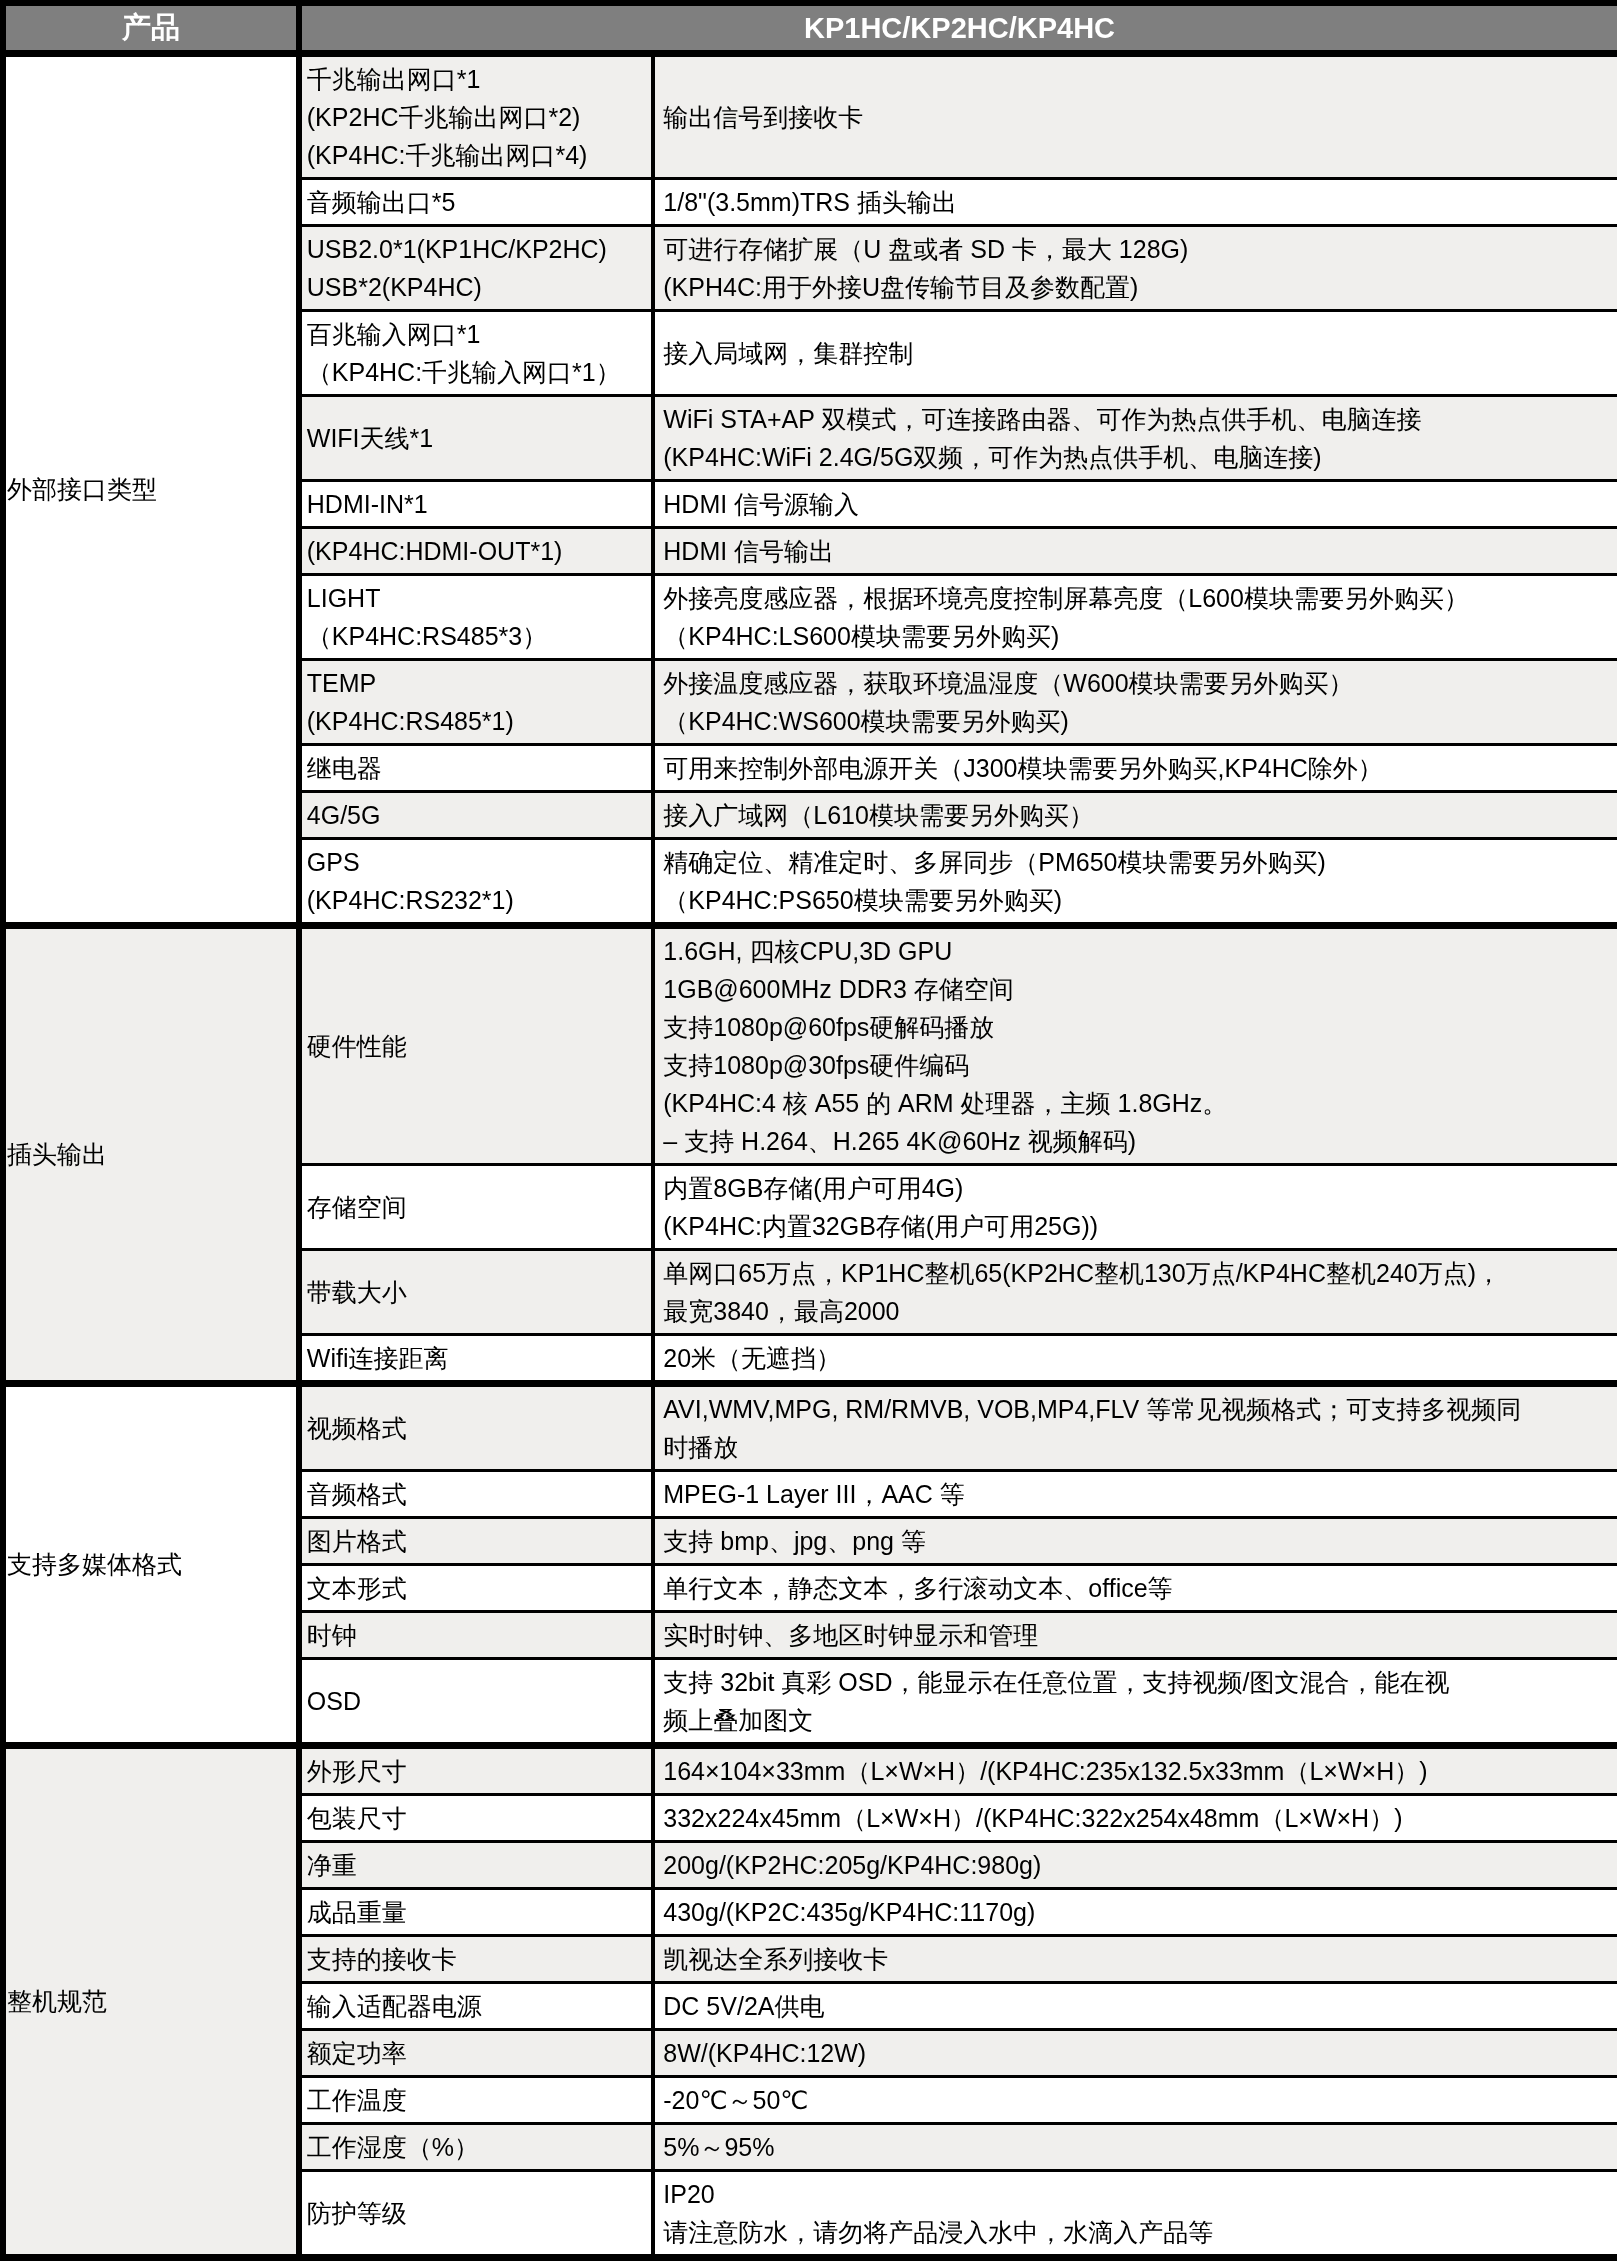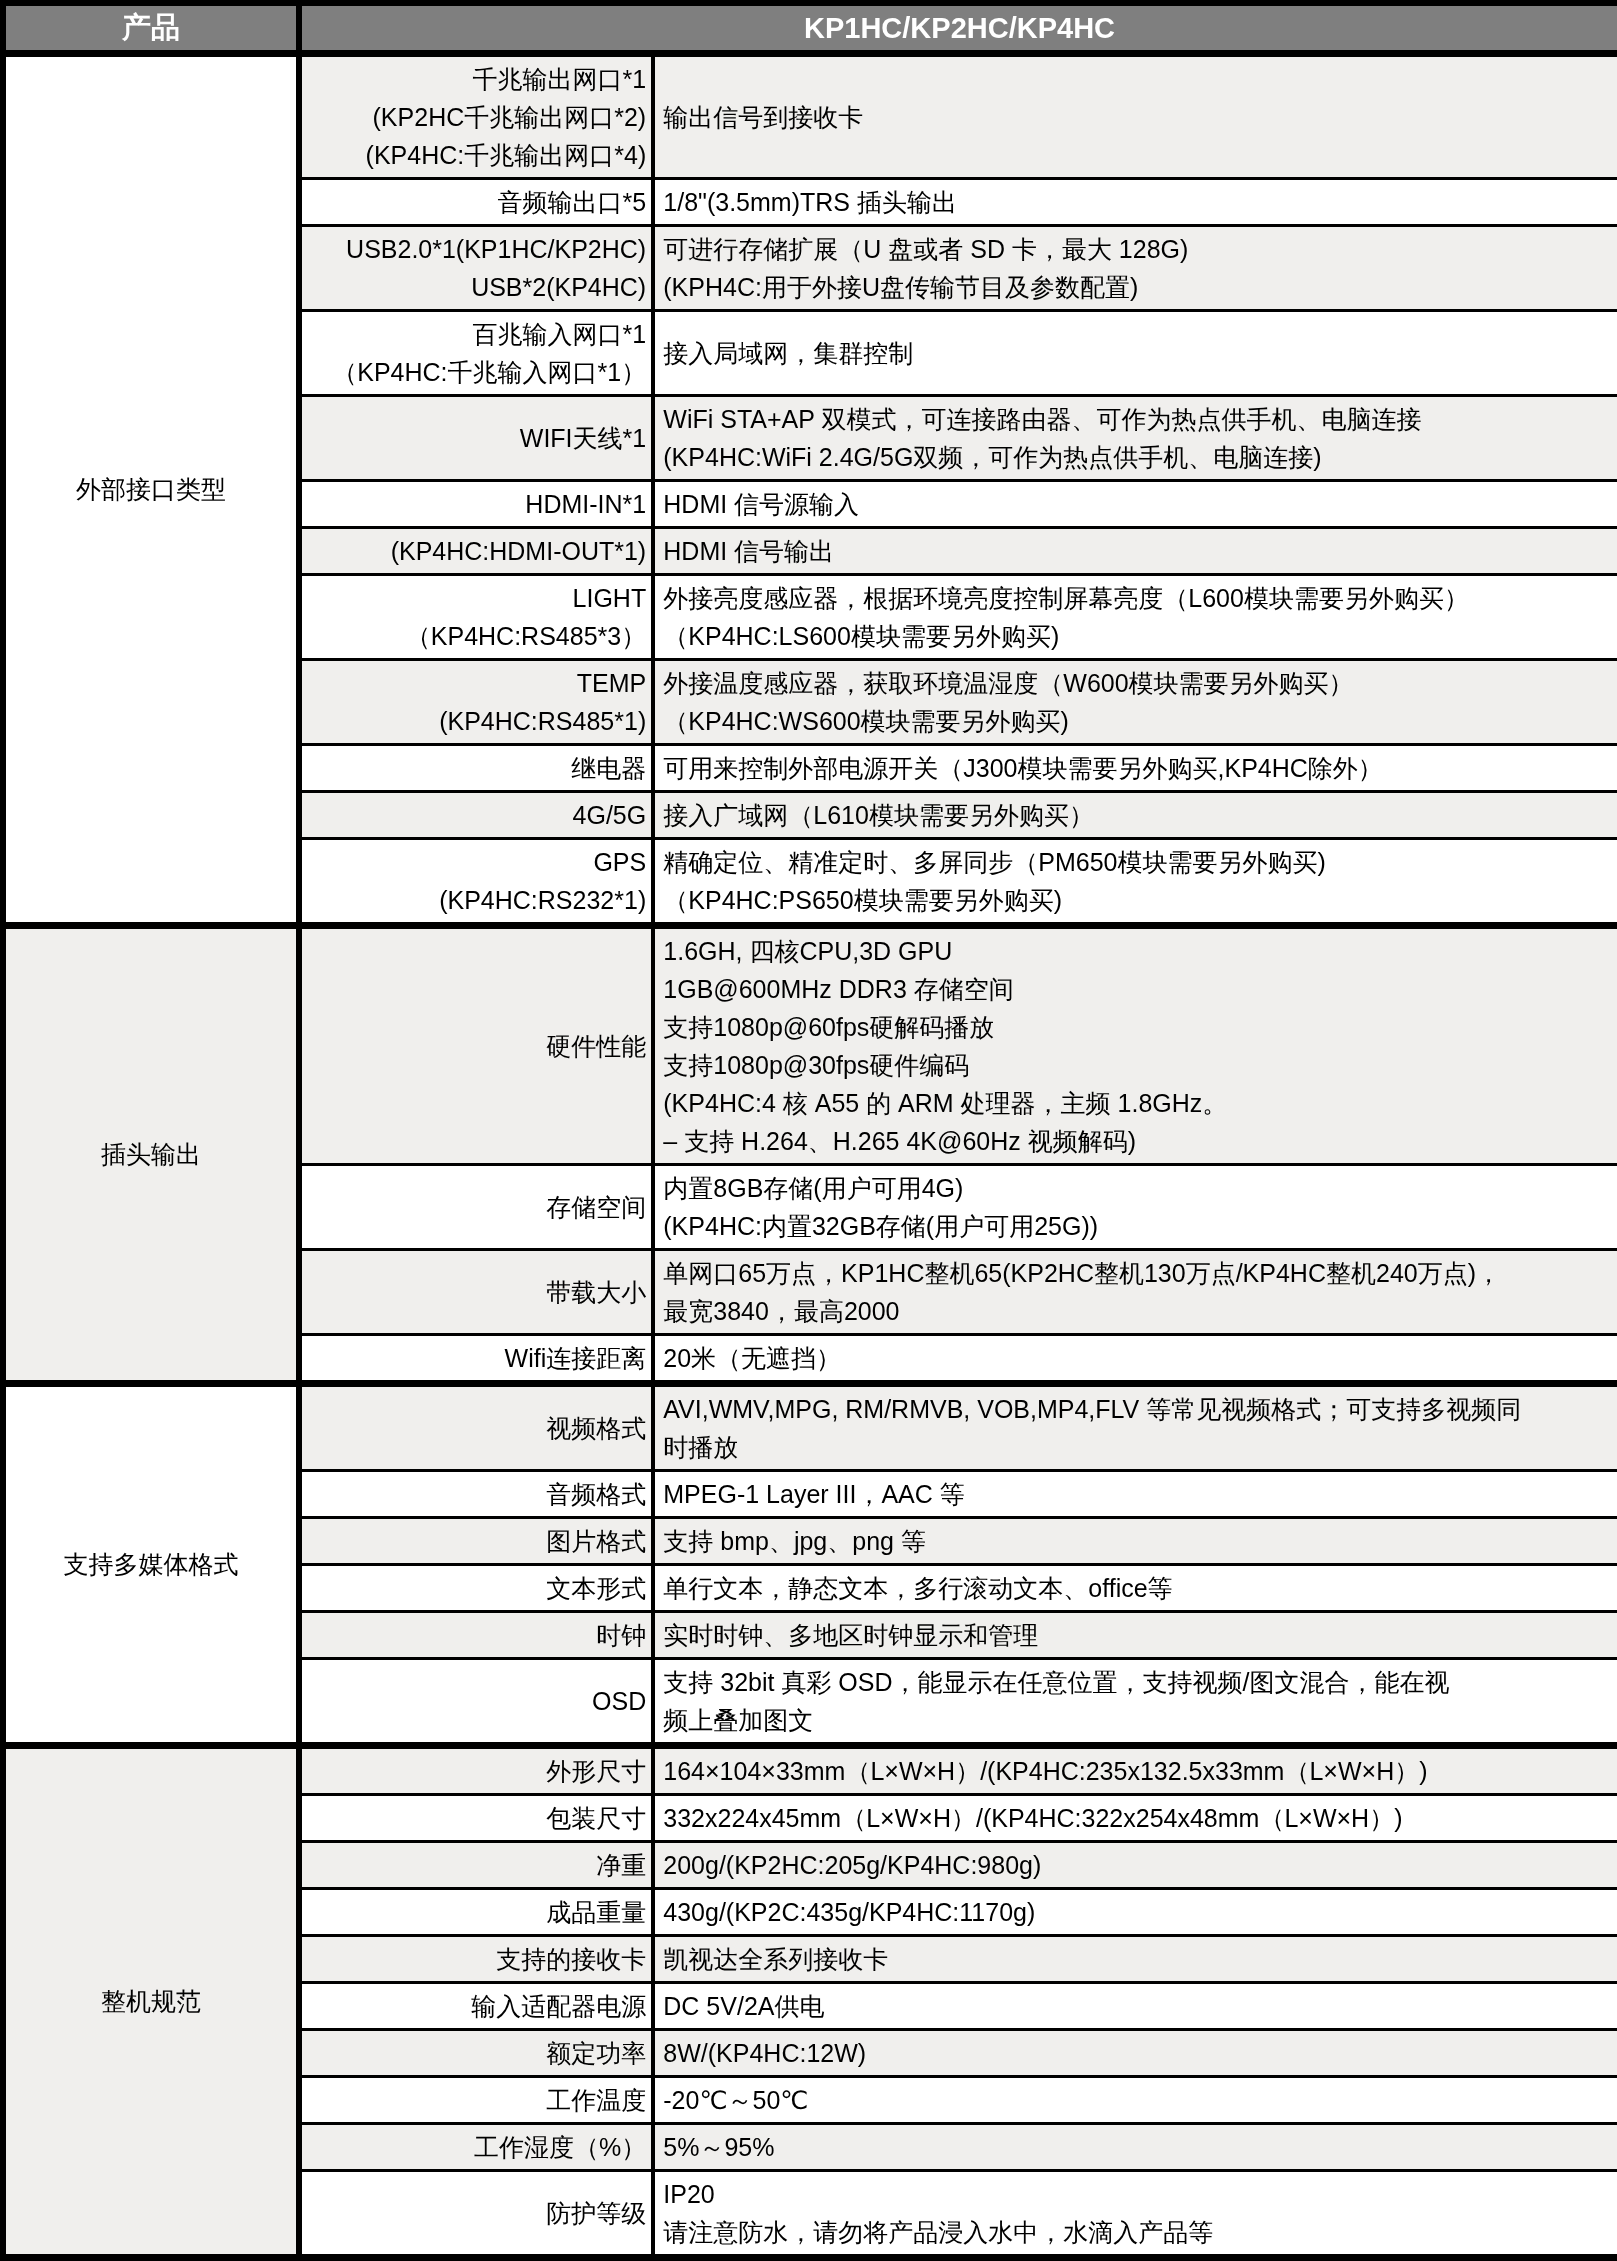--- a/index.html
+++ b/index.html
@@ -39,26 +39,25 @@
     height:42px;
     border-top-width:6px;
     border-bottom-width:7.7px;
   }
   thead th.h-product{border-right-width:6px;}
   td{
     font-size:25px;
     background:var(--row-bg);
   }
   td.group-cell{
-    text-align:center;
     border-right-width:6px;
     font-size:25px;
   }
   td.name-cell{
-    text-align:right;
+    text-align:left;
     padding:3px 4.8px;
   }
   td.desc-cell{
     text-align:left;
     padding:3px 4.8px 3px 8.3px;
     border-left-width:4.8px;
   }
   tr.section-start td{border-top-width:7.7px;}
   td.stripe{background:var(--stripe-bg);}
   .line{

